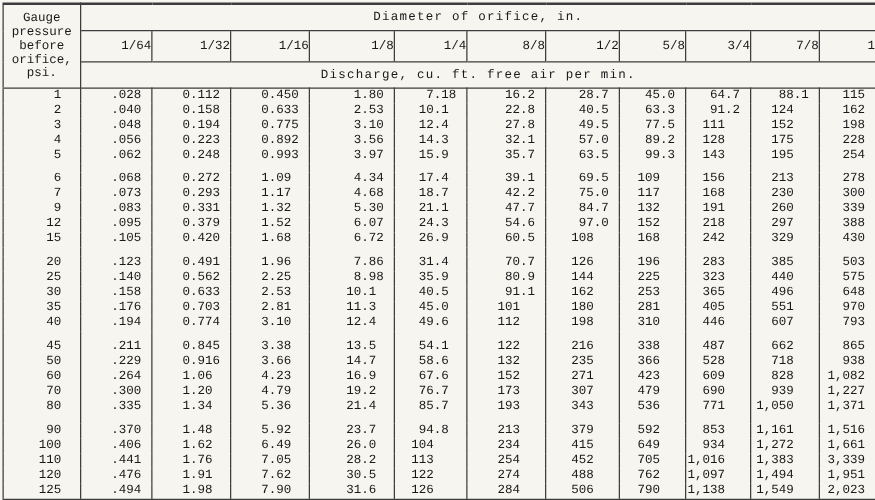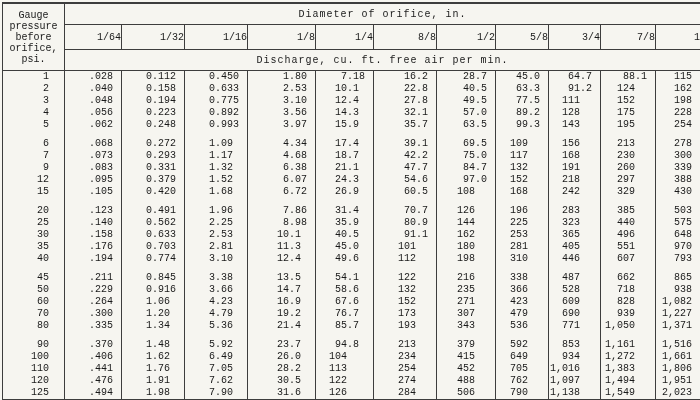--- a/index.html
+++ b/index.html
@@ -210,21 +210,21 @@
           <td class="val cb">117&nbsp;&nbsp;</td>
           <td class="val cb">168&nbsp;&nbsp;</td>
           <td class="val cb">230&nbsp;&nbsp;</td>
           <td class="val cb">300</td>
         </tr>
         <tr>
           <td class="pressure">9</td>
           <td class="val cb">.083</td>
           <td class="val cb">0.331</td>
           <td class="val cb">1.32&nbsp;</td>
-          <td class="val cb">6.38</td>
+          <td class="val cb">5.30</td>
           <td class="val cb">21.1&nbsp;</td>
           <td class="val cb">47.7</td>
           <td class="val cb">84.7</td>
           <td class="val cb">132&nbsp;&nbsp;</td>
           <td class="val cb">191&nbsp;&nbsp;</td>
           <td class="val cb">260&nbsp;&nbsp;</td>
           <td class="val cb">339</td>
         </tr>
         <tr>
           <td class="pressure">12</td>
@@ -469,21 +469,21 @@
           <td class="val cb">.441</td>
           <td class="val cb">1.76&nbsp;</td>
           <td class="val cb">7.05&nbsp;</td>
           <td class="val cb">28.2&nbsp;</td>
           <td class="val cb">113&nbsp;&nbsp;&nbsp;</td>
           <td class="val cb">254&nbsp;&nbsp;</td>
           <td class="val cb">452&nbsp;&nbsp;</td>
           <td class="val cb">705&nbsp;&nbsp;</td>
           <td class="val cb">1,016&nbsp;&nbsp;</td>
           <td class="val cb">1,383&nbsp;&nbsp;</td>
-          <td class="val cb">1,806</td>
+          <td class="val cb">3,339</td>
         </tr>
         <tr>
           <td class="pressure">120</td>
           <td class="val cb">.476</td>
           <td class="val cb">1.91&nbsp;</td>
           <td class="val cb">7.62&nbsp;</td>
           <td class="val cb">30.5&nbsp;</td>
           <td class="val cb">122&nbsp;&nbsp;&nbsp;</td>
           <td class="val cb">274&nbsp;&nbsp;</td>
           <td class="val cb">488&nbsp;&nbsp;</td>

